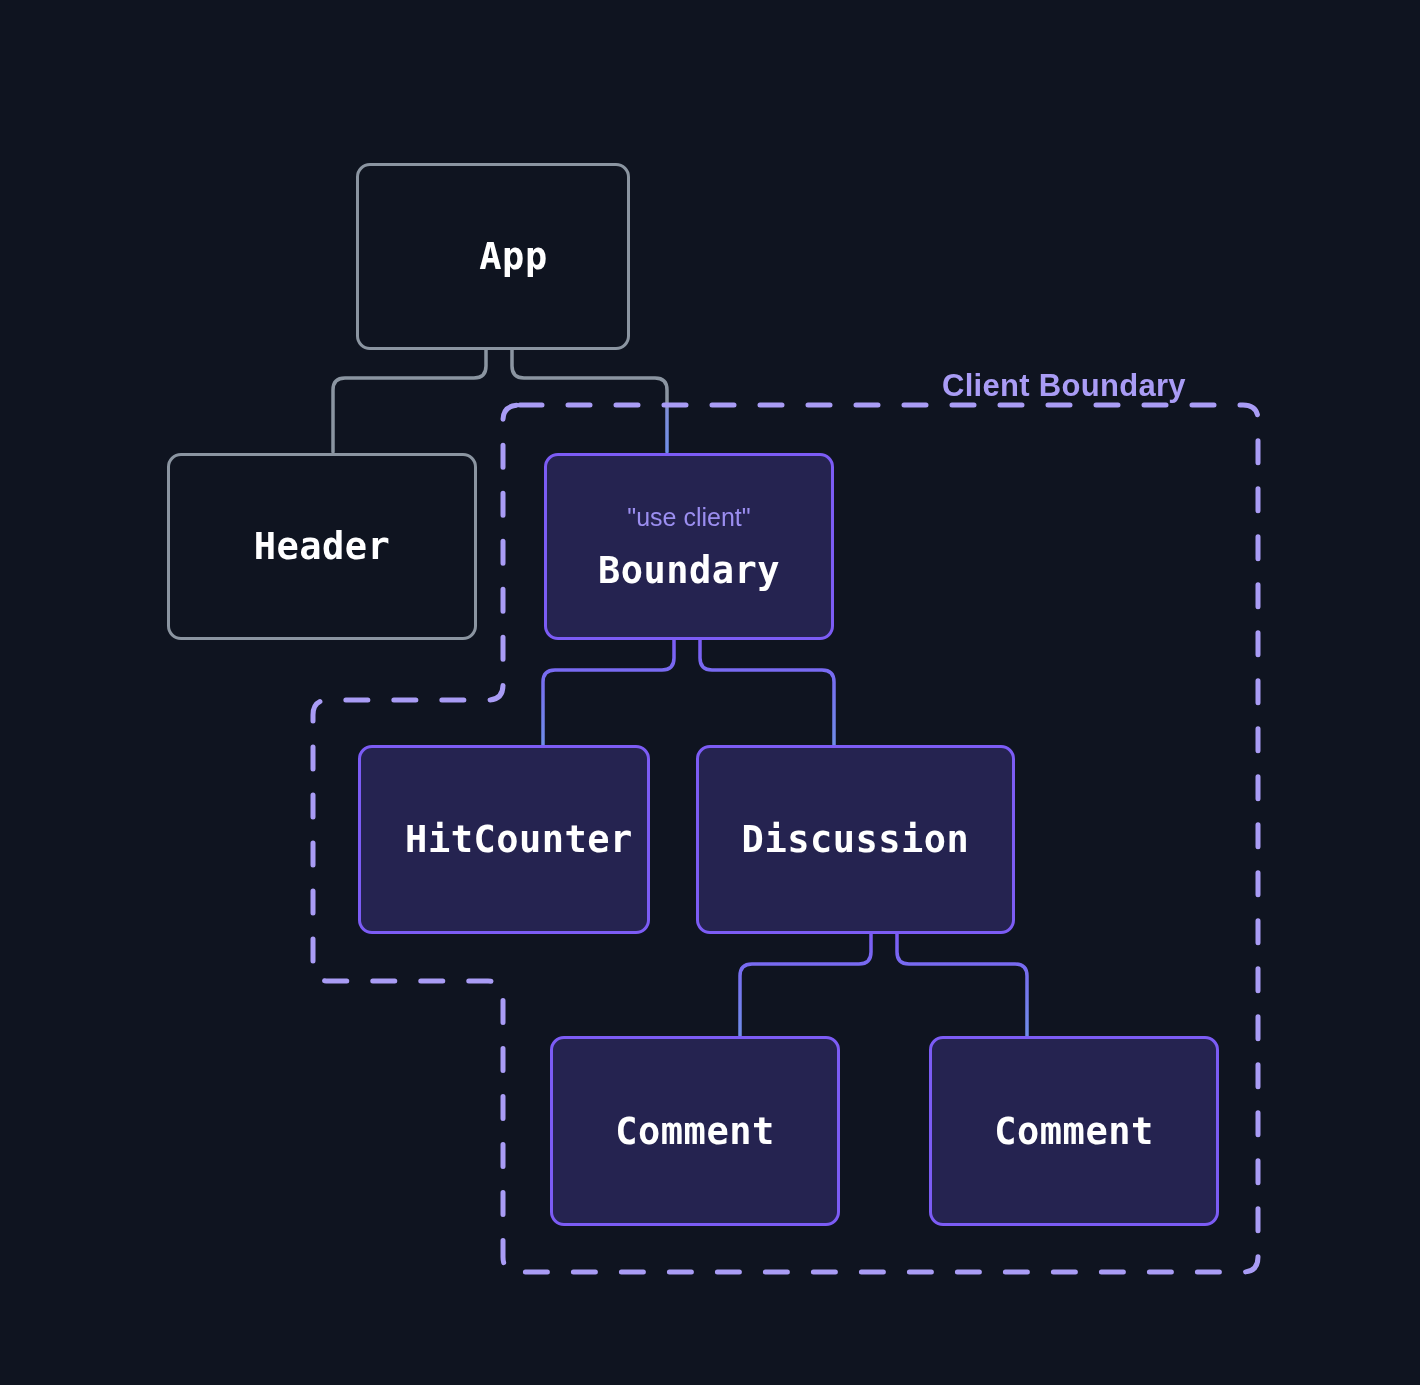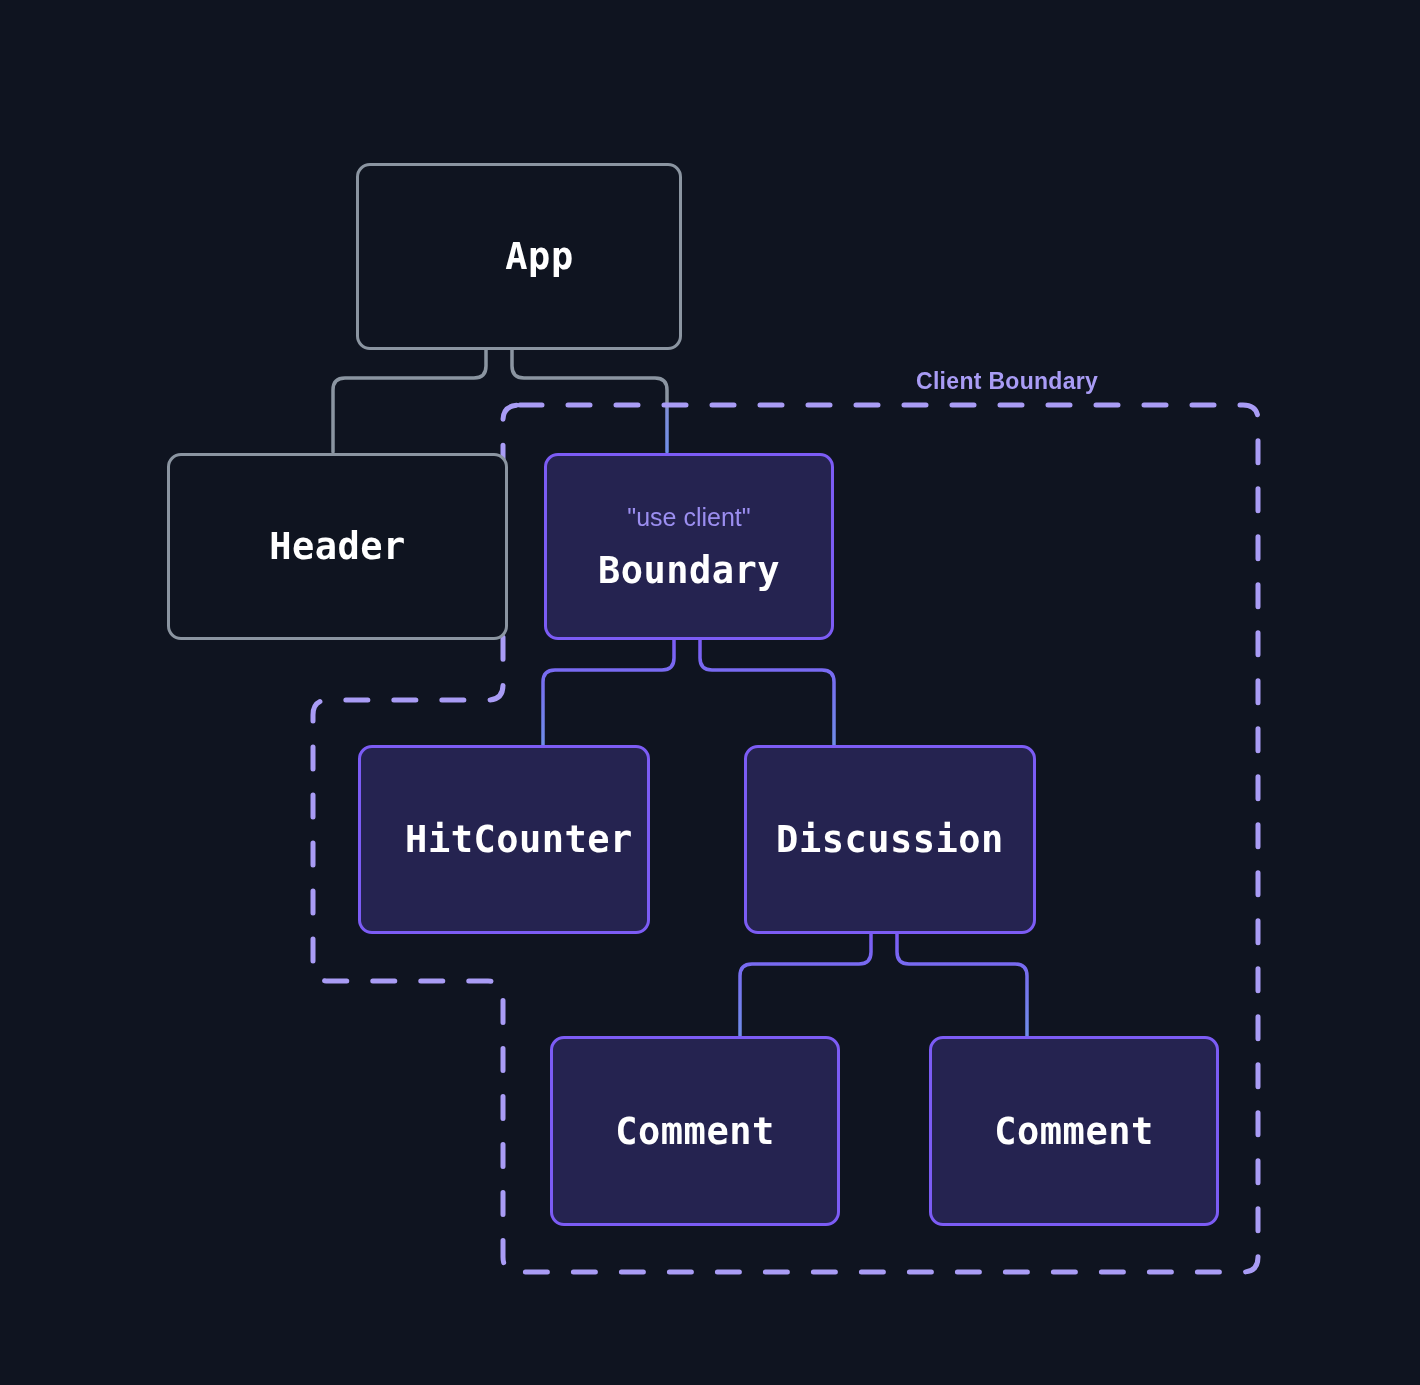--- a/index.html
+++ b/index.html
@@ -116,40 +116,40 @@
              L 328 981
              Q 313 981 313 966
              L 313 715
              Q 313 700 328 700
              L 488 700
              Q 503 700 503 685
              L 503 420
              Q 503 405 520 405 Z" fill="none" stroke="#a99cf5" stroke-width="5" stroke-linecap="round" stroke-dasharray="22 26"></path>
   </svg>
 
-  <div class="boundary-label" style="left:916px; top:368px; font-size:23px;">Client Boundary</div>
+  <div class="boundary-label" style="left:942px; top:368px; font-size:31px;">Client Boundary</div>
 
-  <div class="node node-server" style="left:356px; top:163px; width:326px; height:187px;padding-left:41px;">
+  <div class="node node-server" style="left:356px; top:163px; width:274px; height:187px;padding-left:41px;">
     <div class="node-label" style="font-size:37px;">App</div>
   </div>
 
-  <div class="node node-server" style="left:167px; top:453px; width:341px; height:187px;">
+  <div class="node node-server" style="left:167px; top:453px; width:310px; height:187px;">
     <div class="node-label" style="font-size:37px;">Header</div>
   </div>
 
   <div class="node node-client" style="left:544px; top:453px; width:290px; height:187px;">
     <div class="node-directive" style="font-size:25px;">"use client"</div>
     <div class="node-label" style="font-size:37px;">Boundary</div>
   </div>
 
   <div class="node node-client" style="left:358px; top:745px; width:292px; height:189px;padding-left:30px;">
     <div class="node-label" style="font-size:37px;">HitCounter</div>
   </div>
 
-  <div class="node node-client" style="left:744px; top:745px; width:292px; height:189px;">
+  <div class="node node-client" style="left:696px; top:745px; width:319px; height:189px;">
     <div class="node-label" style="font-size:37px;">Discussion</div>
   </div>
 
   <div class="node node-client" style="left:550px; top:1036px; width:290px; height:190px;">
     <div class="node-label" style="font-size:37px;">Comment</div>
   </div>
 
   <div class="node node-client" style="left:929px; top:1036px; width:290px; height:190px;">
     <div class="node-label" style="font-size:37px;">Comment</div>
   </div>

